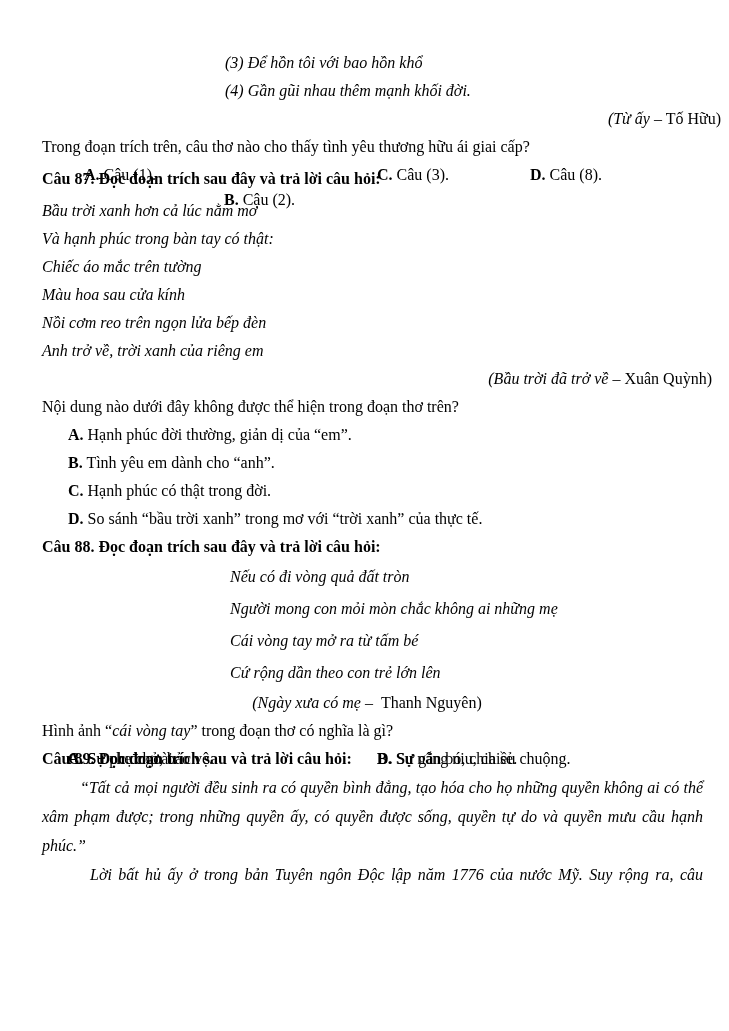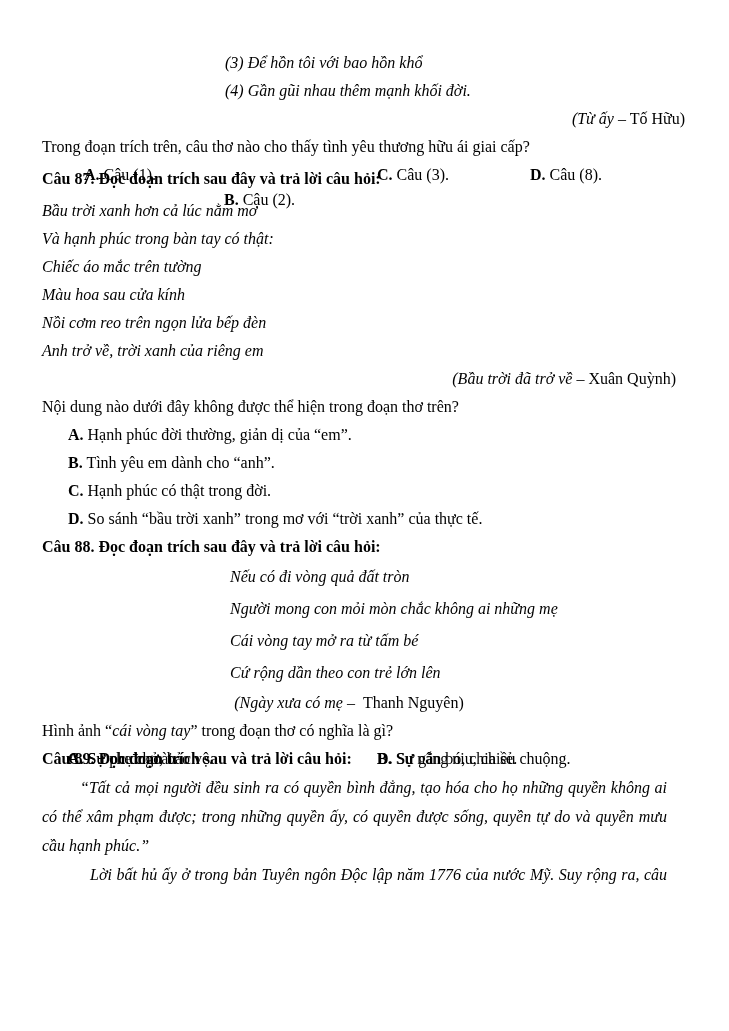--- a/index.html
+++ b/index.html
@@ -4,21 +4,21 @@
 <style>
   html,body { margin:0; padding:0; background:#ffffff; }
   body {
     width:729px; height:1031px;
     font-family:"Liberation Serif", serif;
     font-size:16px; color:#000;
   }
   .page {
     box-sizing:border-box;
     width:729px; height:1031px;
-    padding:49px 62px 0 42px;
+    padding:49px 26px 0 42px;
     background:#ffffff;
     overflow:hidden;
   }
   .line { line-height:28px; white-space:nowrap; }
   .poem { font-style:italic; }
   .ind-q86 { margin-left:183px; }
   .ind-q87 { }
   .ind-q88 { margin-left:188px; }
   .lh32 { line-height:32px; }
   .mt4 { margin-top:4px; }

